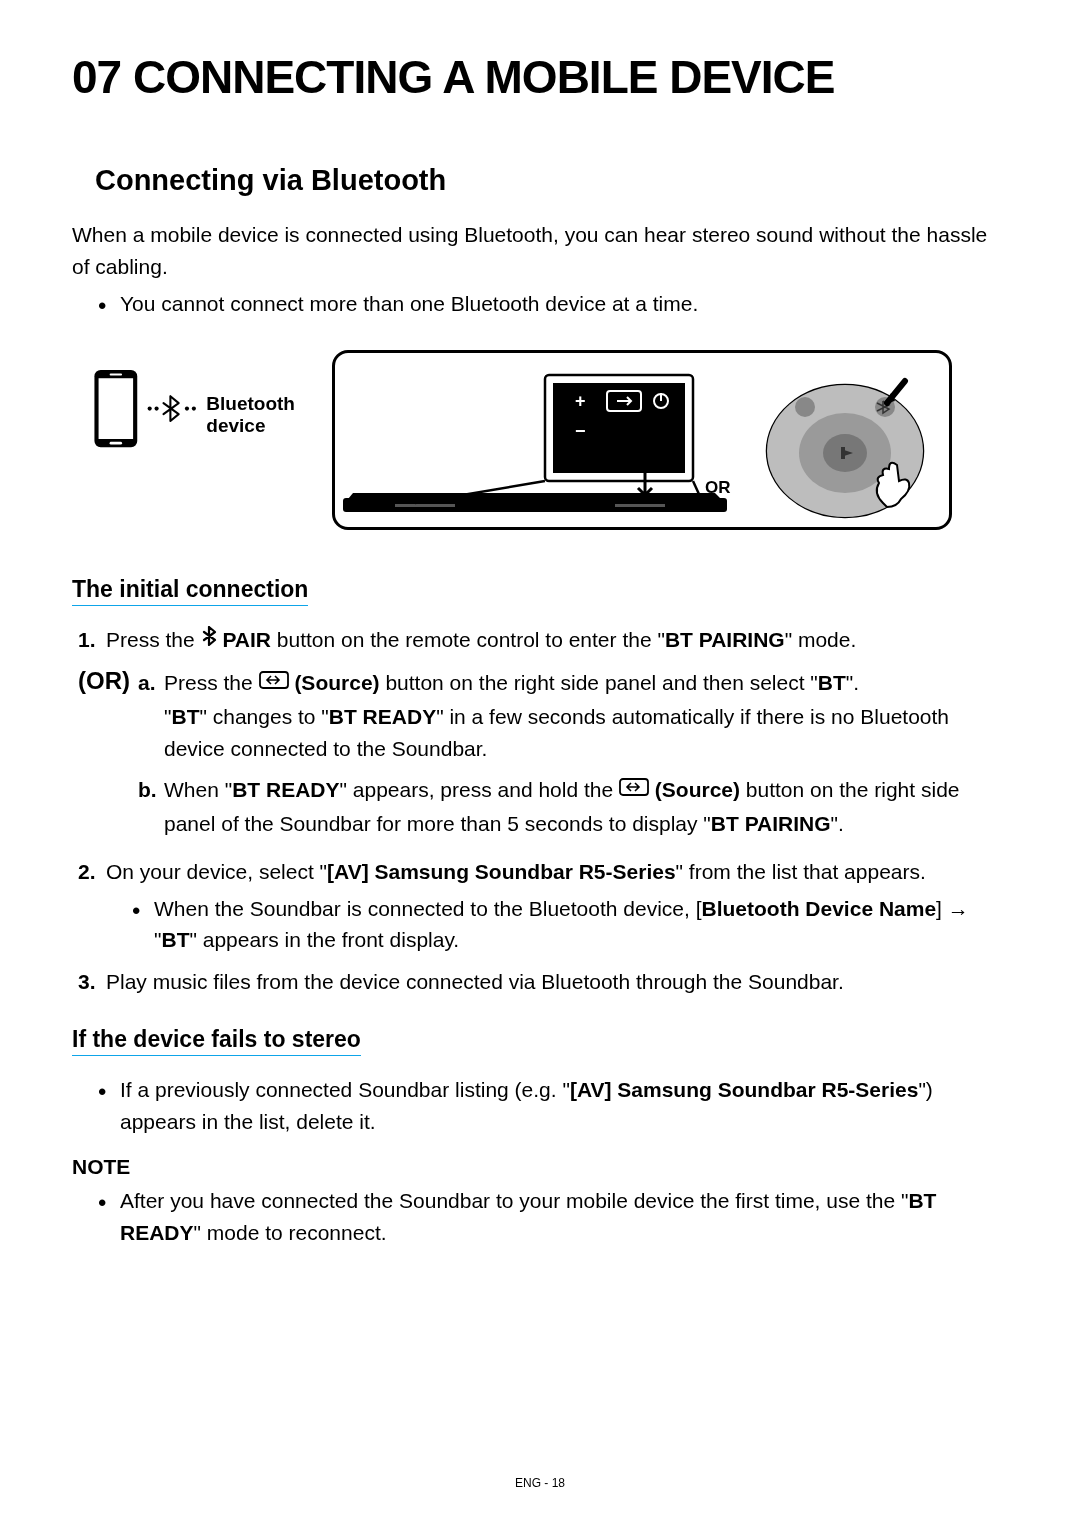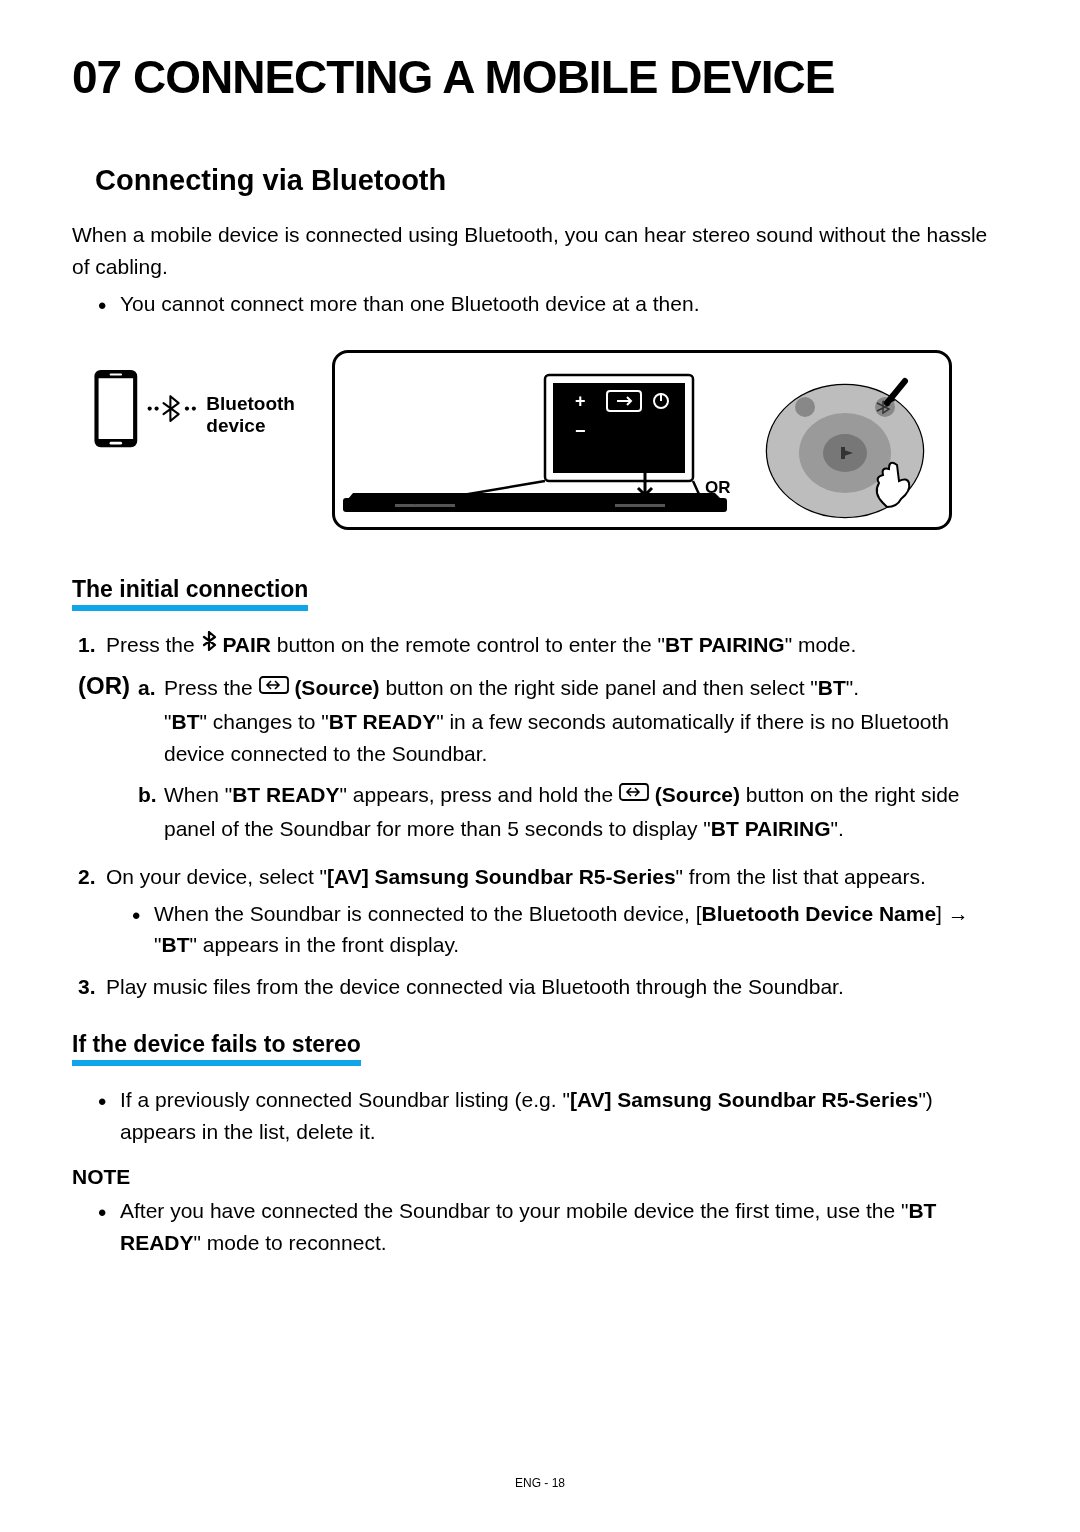--- a/index.html
+++ b/index.html
@@ -62,21 +62,21 @@
     .soundbar-block {
       border: 3px solid #000;
       border-radius: 16px;
       width: 620px;
       height: 180px;
       position: relative;
     }
     .subsection-title {
       font-size: 23px;
       font-weight: 700;
-      border-bottom: 6px solid #0ea5e9;
+      border-bottom: 1px solid #0ea5e9;
       display: inline-block;
       padding-bottom: 2px;
       margin-bottom: 18px;
     }
     ol.steps {
       list-style: none;
       padding-left: 6px;
     }
     ol.steps > li {
       font-size: 21px;
@@ -155,21 +155,21 @@
 
 
 
 <h1 class="chapter-title">07   CONNECTING A MOBILE DEVICE</h1>
 
 <h2 class="section-title">Connecting via Bluetooth</h2>
 
 <p class="body-text">When a mobile device is connected using Bluetooth, you can hear stereo sound without the hassle of cabling.</p>
 
 <ul class="bullet-list">
-  <li>You cannot connect more than one Bluetooth device at a then.</li>
+  <li>You cannot connect more than one Bluetooth device at a time.</li>
 </ul>
 
 <div class="diagram-row">
   <div class="phone-block">
     <svg class="phone-svg" viewBox="0 0 180 120">
       <rect x="18" y="2" width="62" height="112" rx="9" fill="#000"></rect>
       <rect x="24" y="14" width="50" height="88" fill="#fff"></rect>
       <rect x="40" y="7" width="18" height="3" rx="1.5" fill="#fff"></rect>
       <rect x="40" y="106" width="18" height="4" rx="2" fill="#fff"></rect>
 

